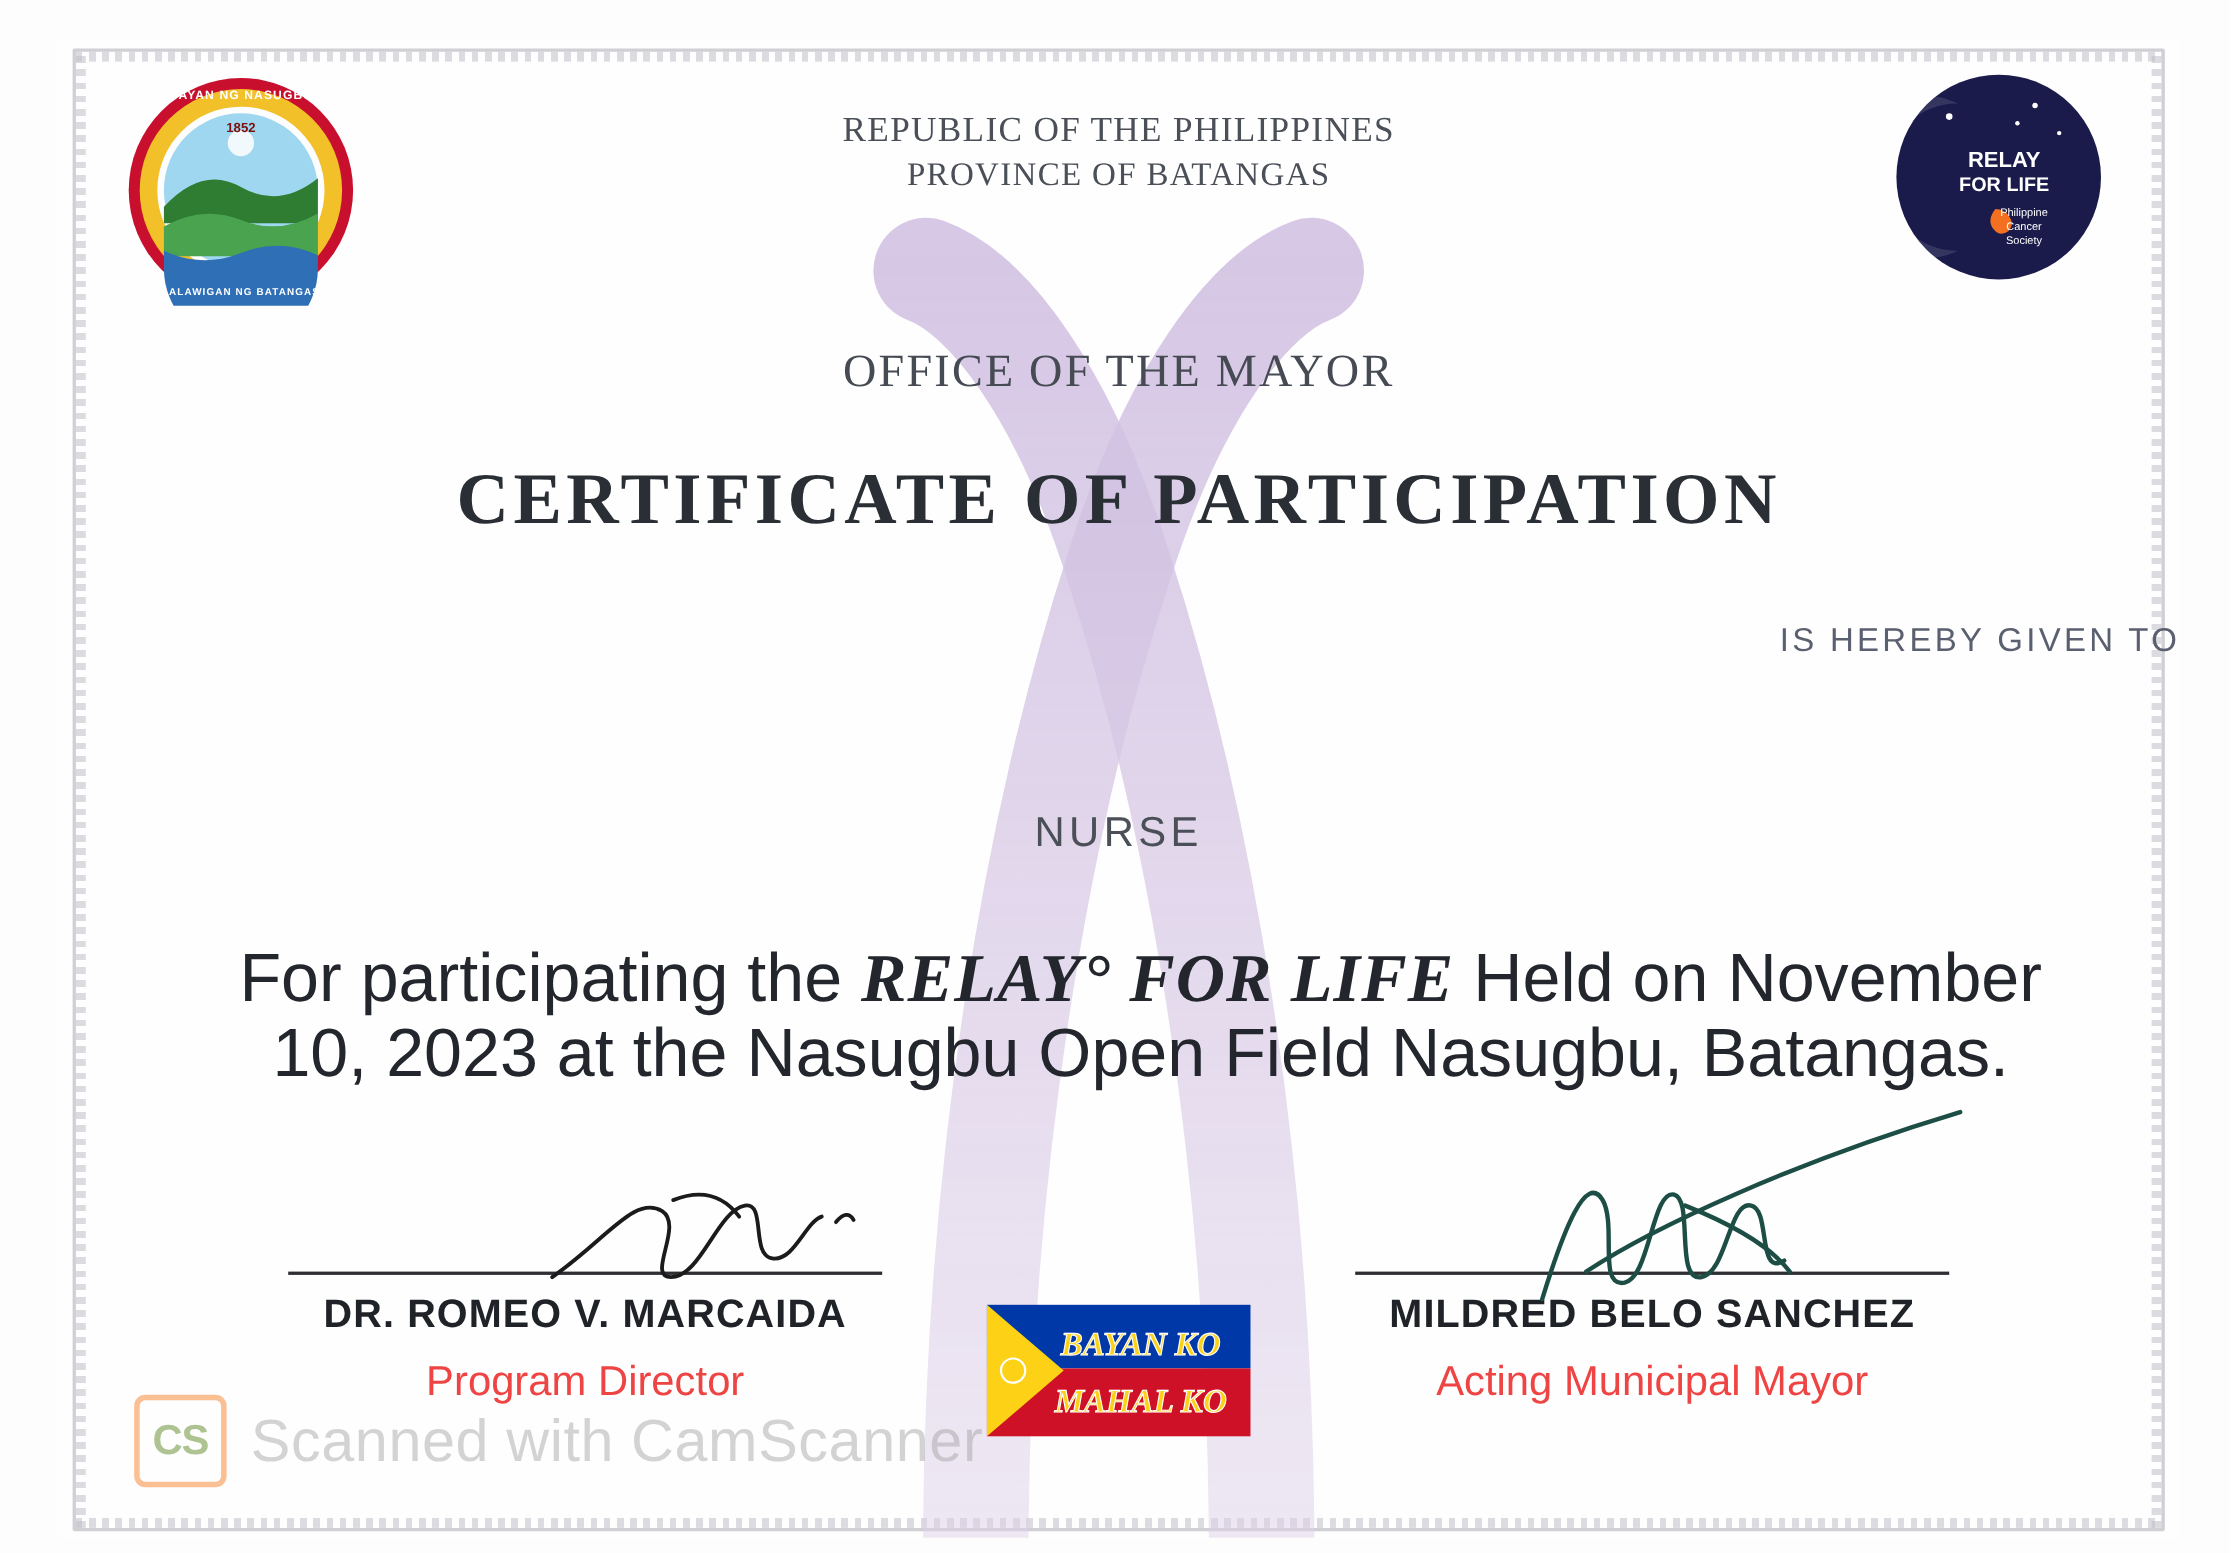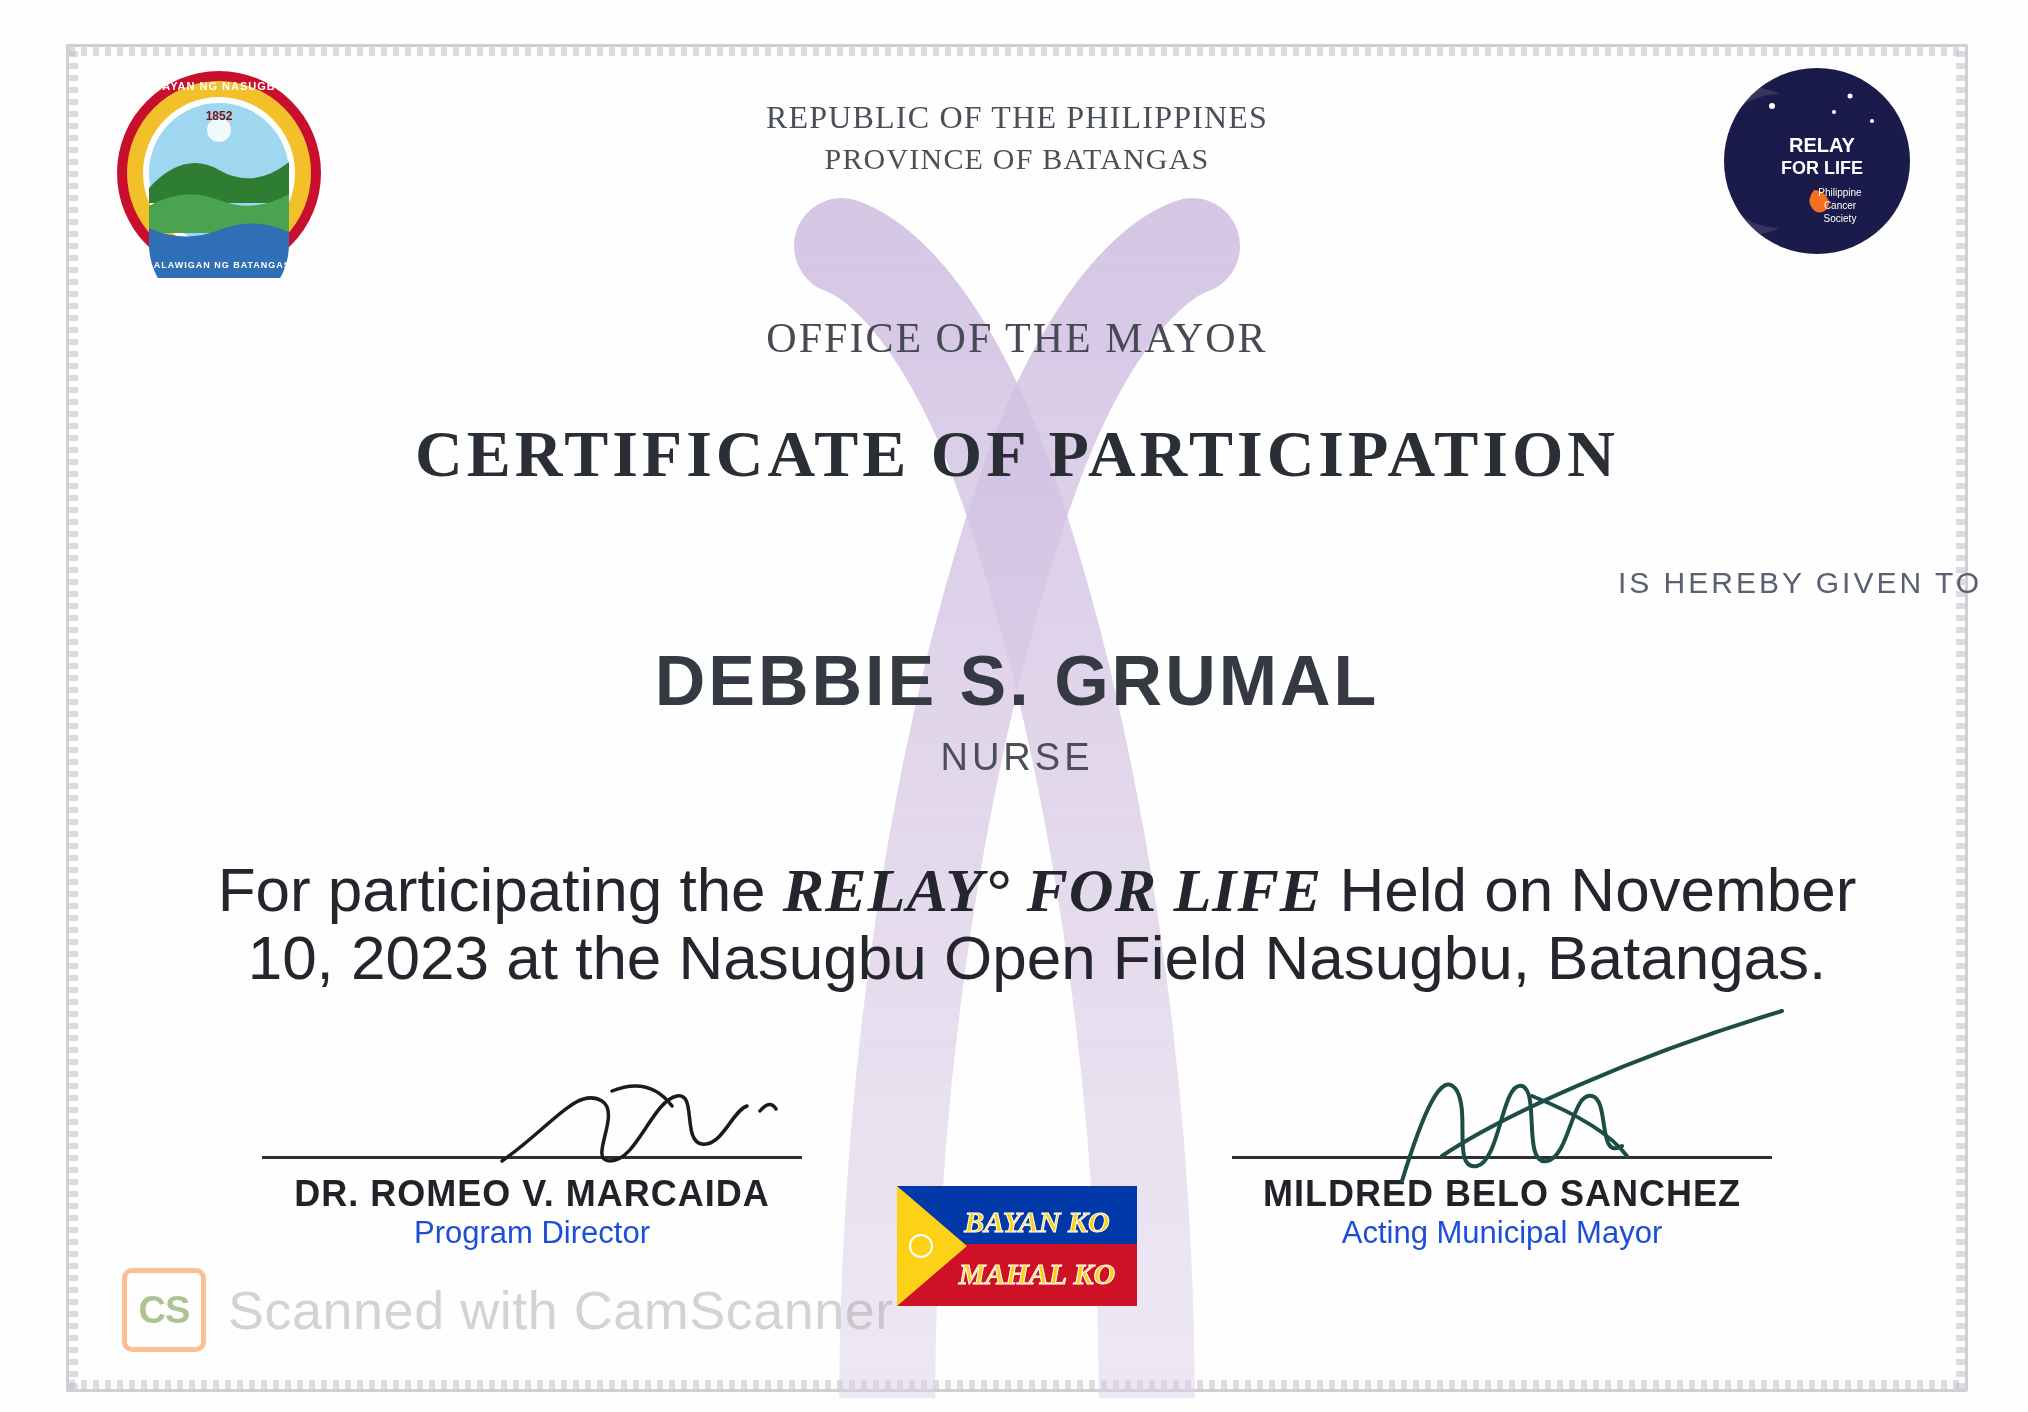--- a/index.html
+++ b/index.html
@@ -172,23 +172,23 @@
   }
   .sig-name {
     font-family: "Liberation Sans", sans-serif;
     font-weight: 700;
     font-size: 36px;
     letter-spacing: 1px;
     color: #1f2227;
   }
   .sig-role {
     font-family: "Liberation Sans", sans-serif;
-    font-size: 31px;
-    color: #1d4ed8;
-    margin-top: 0;
+    font-size: 38px;
+    color: #ef4444;
+    margin-top: 20px;
   }
 
   .sig-scribble {
     position: absolute;
     pointer-events: none;
   }
 
   
   .logo-nasugbu {
     position: absolute;
@@ -301,21 +301,20 @@
       <div class="header-line l1">REPUBLIC OF THE PHILIPPINES</div>
       <div class="header-line">PROVINCE OF BATANGAS</div>
     </div>
 
     <div class="office-line">OFFICE OF THE MAYOR</div>
 
     <div class="cert-title">CERTIFICATE OF PARTICIPATION</div>
 
     <div class="given-to">IS HEREBY GIVEN TO</div>
 
-    <div class="recipient-name">DEBBIE S. GRUMAL</div>
     <div class="recipient-role">NURSE</div>
 
     <div class="body-text">
       <span>For participating the </span><span class="rfl">RELAY° FOR LIFE</span><span> Held on November 10, 2023 at the Nasugbu Open Field Nasugbu, Batangas.</span>
     </div>
 
     <div class="sig-group sig-left">
       <div class="sig-line"></div>
       <div class="sig-name">DR. ROMEO V. MARCAIDA</div>
       <div class="sig-role">Program Director</div>

